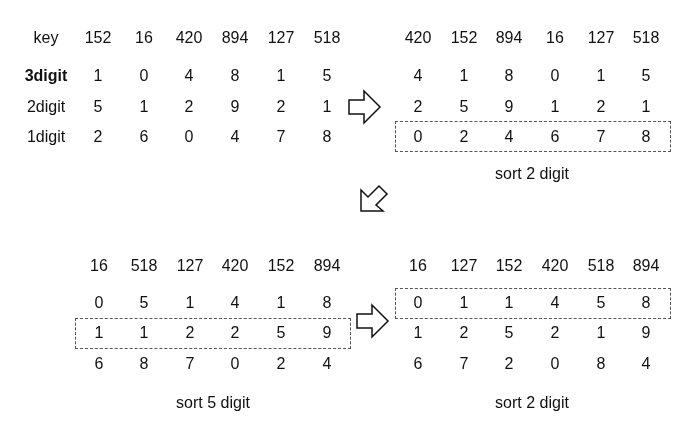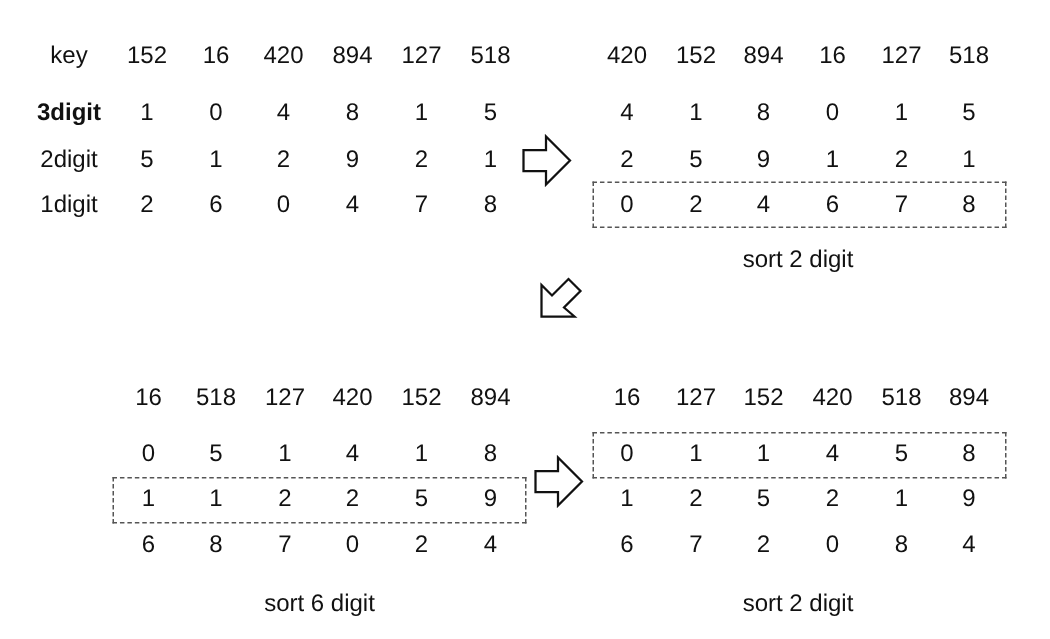--- a/index.html
+++ b/index.html
@@ -104,21 +104,21 @@
         <div class="cell" style="left: 281px; top: 323px;">5</div>
         <div class="cell" style="left: 327px; top: 323px;">9</div>
         <div class="cell" style="left: 99px; top: 354px;">6</div>
         <div class="cell" style="left: 144px; top: 354px;">8</div>
         <div class="cell" style="left: 190px; top: 354px;">7</div>
         <div class="cell" style="left: 235px; top: 354px;">0</div>
         <div class="cell" style="left: 281px; top: 354px;">2</div>
         <div class="cell" style="left: 327px; top: 354px;">4</div>
       </div>
     <div class="box" style="left:75px; top:318px; width:276px; height:31px;"></div>
-    <div class="caption" style="left:213px; top:393px;">sort 6 digit</div>
+    <div class="caption" style="left:213px; top:393px;">sort 5 digit</div>
   </div>
 
   <div>
     <div id="t-sort3">
         <div class="cell" style="left: 418px; top: 256px;">16</div>
         <div class="cell" style="left: 464px; top: 256px;">127</div>
         <div class="cell" style="left: 509px; top: 256px;">152</div>
         <div class="cell" style="left: 555px; top: 256px;">420</div>
         <div class="cell" style="left: 601px; top: 256px;">518</div>
         <div class="cell" style="left: 646px; top: 256px;">894</div>

